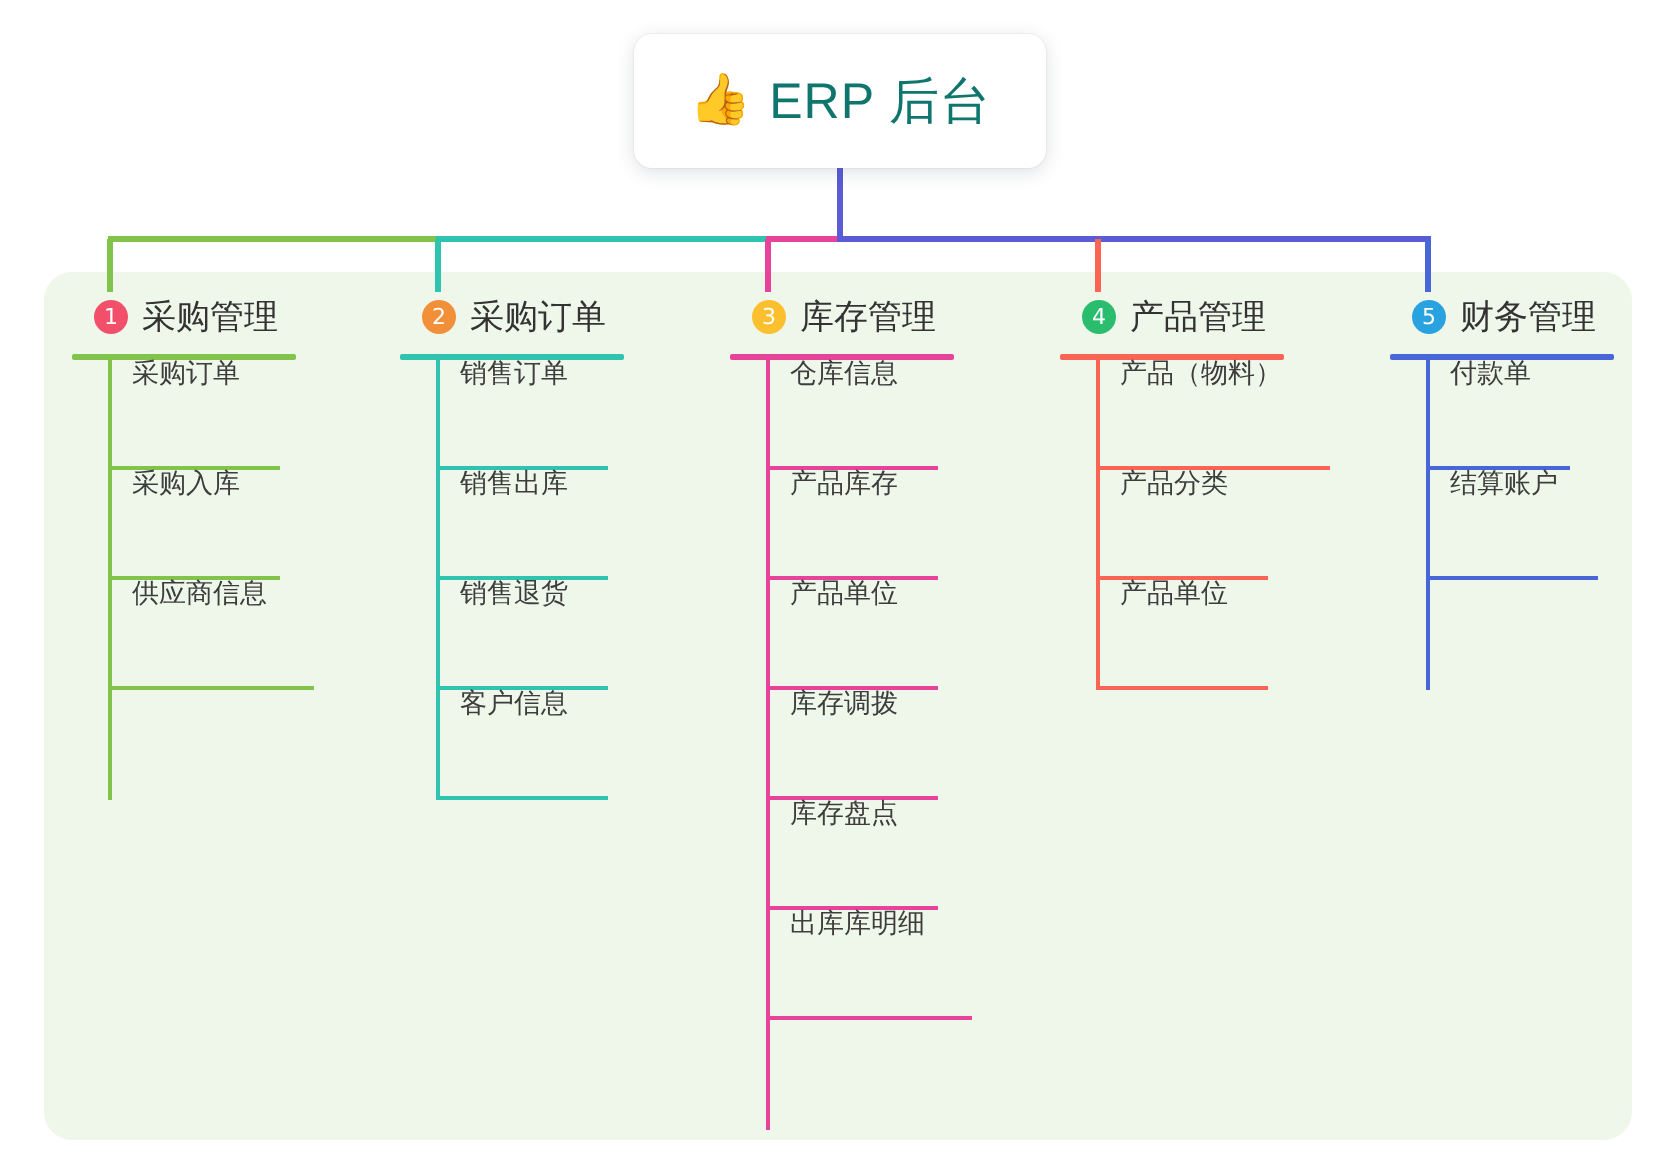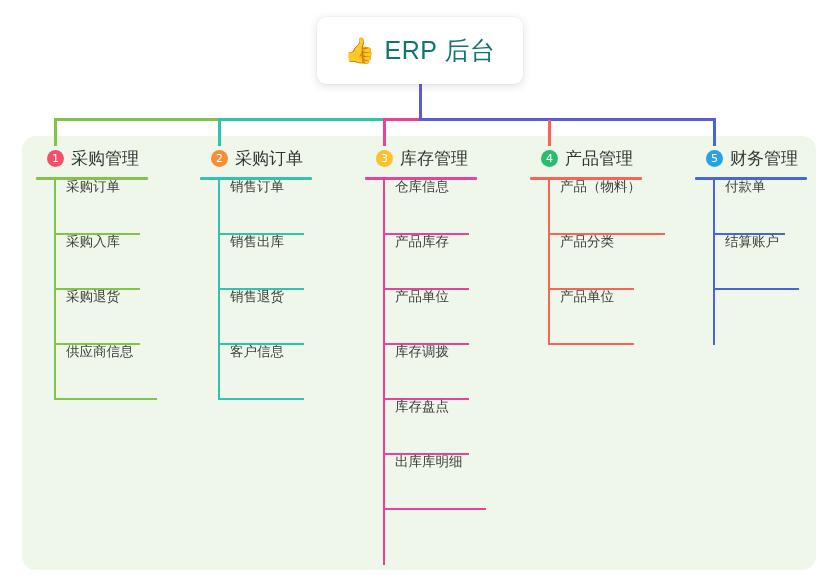--- a/index.html
+++ b/index.html
@@ -176,24 +176,20 @@
           <div class="spine" style="background: rgb(130, 195, 76); height: 220px;"></div>
           <div class="leaf">
             <span class="leaf-label">采购订单</span>
             <div class="leaf-rule" style="width: 86px; background: rgb(130, 195, 76);"></div>
           </div>
           <div class="leaf">
             <span class="leaf-label">采购入库</span>
             <div class="leaf-rule" style="width: 86px; background: rgb(130, 195, 76);"></div>
           </div>
           <div class="leaf">
-            <span class="leaf-label">采购退货</span>
-            <div class="leaf-rule" style="width: 86px; background: rgb(130, 195, 76);"></div>
-          </div>
-          <div class="leaf">
             <span class="leaf-label">供应商信息</span>
             <div class="leaf-rule" style="width: 103px; background: rgb(130, 195, 76);"></div>
           </div>
         </div>
       </div>
       <div class="column" style="left: 200px;">
         <div class="col-head">
           <span class="badge" style="background: rgb(242, 144, 58);">2</span>
           <span class="col-title">采购订单</span>
         </div>

